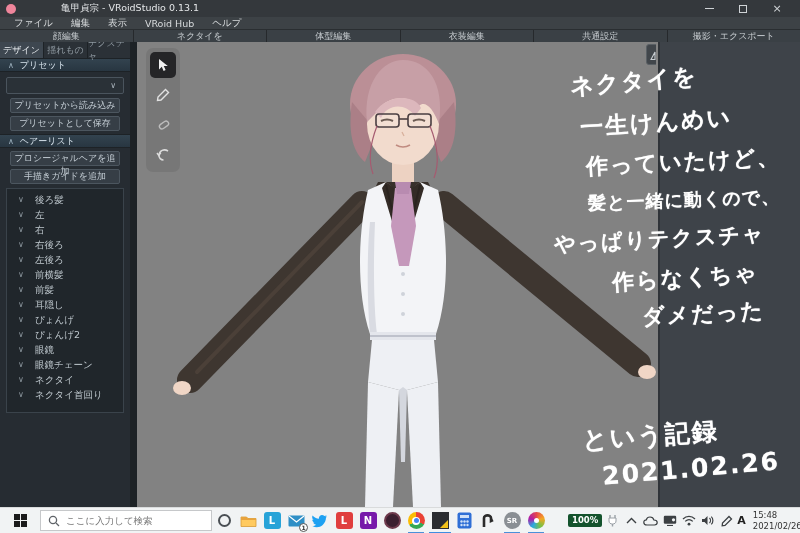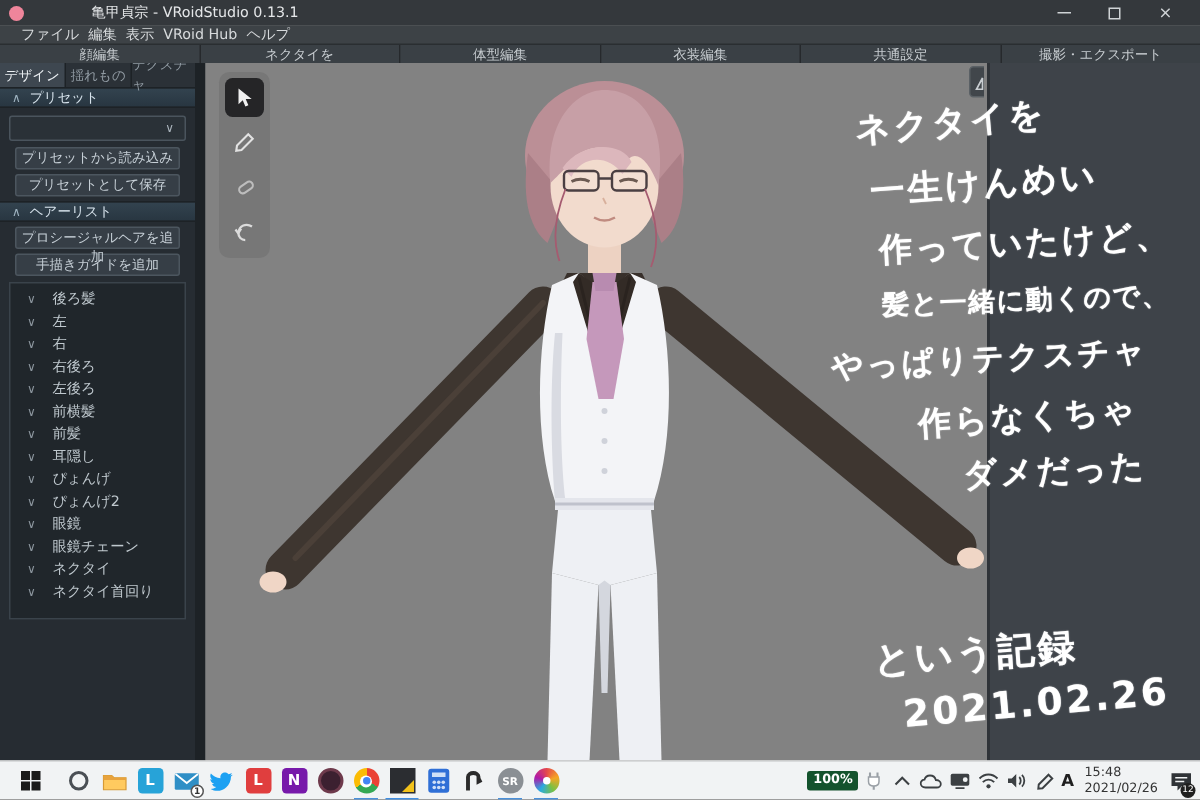--- a/index.html
+++ b/index.html
@@ -10,21 +10,21 @@
   .titlebar { position:absolute; left:0; top:0; width:800px; height:17px; background:#34383c;
     display:flex; align-items:center; padding:0 6px; color:#e4e6e8; font-size:9.5px;gap:40px; }
   .appicon { width:10px; height:10px; border-radius:50%; background:#ef859b; margin-right:5px; flex:0 0 auto; }
   .wincontrols { margin-left:auto; display:flex; align-items:center; gap:0; }
   .winbtn { width:34px; height:17px; display:flex; align-items:center; justify-content:center; color:#cfd3d6; font-size:11px; }
   .winbtn .minbar { width:9px; height:1px; background:#cfd3d6; display:block; }
   .winbtn .maxbox { width:8px; height:8px; border:1px solid #cfd3d6; display:block; }
 
   
   .menubar { position:absolute; left:0; top:17px; width:800px; height:13px; background:#3d4246;
-    display:flex; align-items:center; gap:6px; padding:0 14px; color:#d7dadc; font-size:9.5px; border-bottom:1px solid #2a2e31; }
+    display:flex; align-items:center; gap:18px; padding:0 14px; color:#d7dadc; font-size:9.5px; border-bottom:1px solid #2a2e31; }
   .menubar span { cursor:default; }
 
   
   .tabbar { position:absolute; left:0; top:30px; width:800px; height:12px; background:#2c3034; display:flex;text-align:right; }
   .modetab { flex:1; display:flex; align-items:center; justify-content:center; background:#3a4045;
     border-right:1px solid #26292c; color:#c8cdd1; font-size:9px; }
   .modetab:last-child { border-right:none; }
 
   
   .main { position:absolute; left:0; top:42px; width:800px; height:465px; }
@@ -322,20 +322,27 @@
 <div class="taskbar">
   <div class="tb-left">
     <div class="startbtn">
       <span class="winlogo">
           <i></i>
           <i></i>
           <i></i>
           <i></i>
         </span>
     </div>
+    <div class="searchbox">
+      <svg width="12" height="12" viewBox="0 0 12 12">
+          <circle cx="5" cy="5" r="3.6" fill="none" stroke="#5f6368" stroke-width="1.3"></circle>
+          <path d="M8,8 L11,11" stroke="#5f6368" stroke-width="1.3"></path>
+        </svg>
+      <input placeholder="ここに入力して検索" style="">
+    </div>
     <div class="tb-icon">
       <span style="width:13px;height:13px;border:2px solid #4a4f54;border-radius:50%;"></span>
     </div>
     <div class="tb-icon">
       <svg width="17" height="14" viewBox="0 0 17 14">
           <path d="M1,3 L1,12.5 L16,12.5 L16,4.5 L8,4.5 L6.5,3 Z" fill="#ffca5f" stroke="#d79a35" stroke-width=".8"></path>
           <path d="M1,6 L16,6 L16,4.5 L8,4.5 L6.5,3 L1,3 Z" fill="#e8a33d"></path>
         </svg>
     </div>
 

